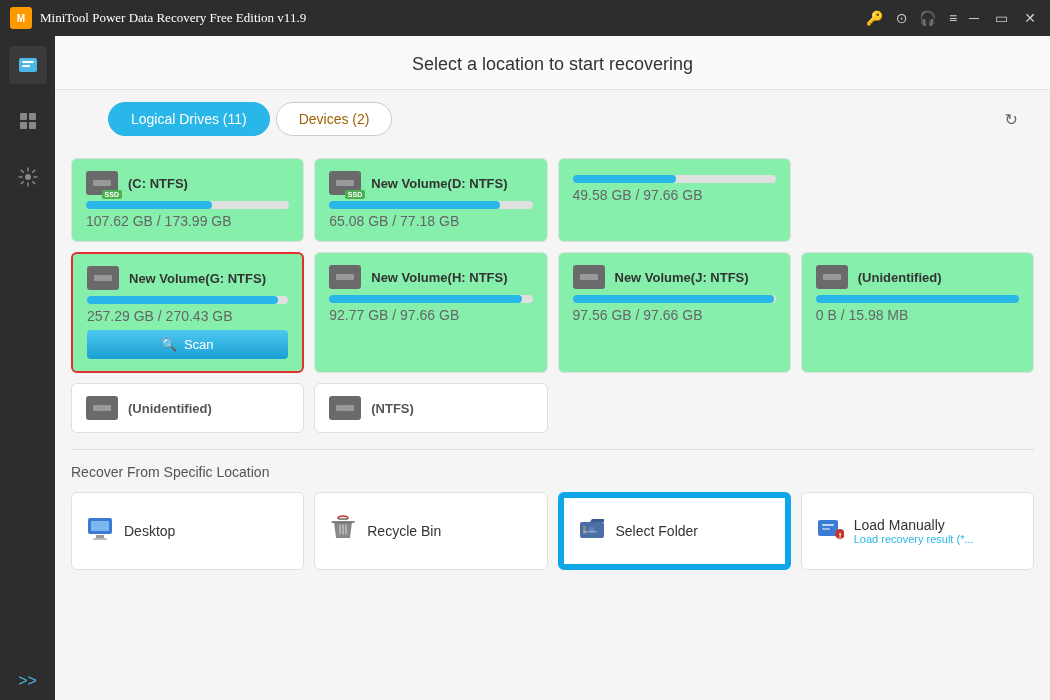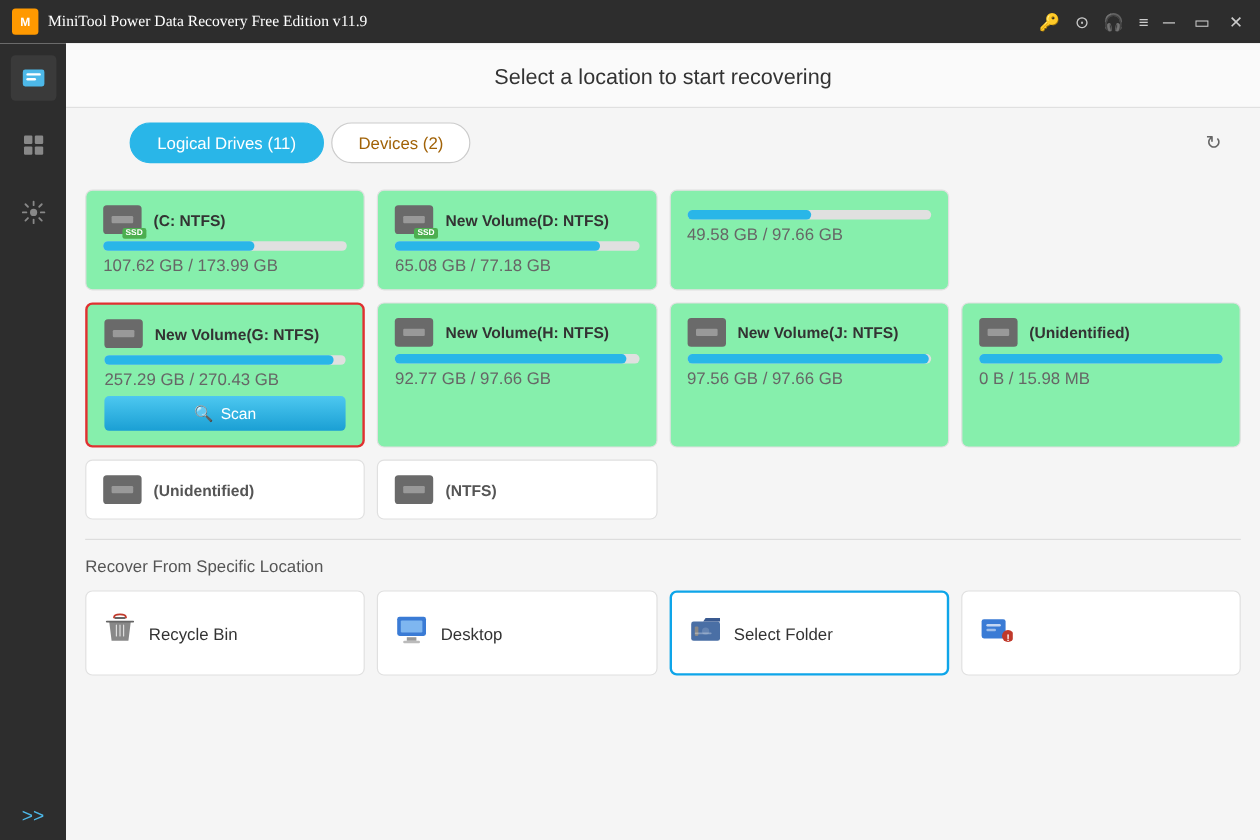--- a/index.html
+++ b/index.html
@@ -204,21 +204,21 @@
     .specific-card {
       background: #fff;
       border: 1px solid #e0e0e0;
       border-radius: 6px;
       padding: 16px 14px;
       cursor: pointer;
       display: flex;
       align-items: center;
       gap: 10px;
     }
-    .specific-card.selected { border: 2px solid #0ea5e9; }
+    .specific-card.selected { border: 6px solid #0ea5e9; }
     .specific-icon { font-size: 24px; color: #555; }
     .specific-icon.desktop { color: #3a7bd5; }
     .specific-icon.recycle { color: #888; }
     .specific-icon.folder { color: #4a6fa5; }
     .specific-icon.load { color: #3a7bd5; }
     .specific-text .main { font-size: 14px; color: #333; font-weight: 500; }
     .specific-text .sub { font-size: 11px; color: #29b6e8; }
 
     
     .hdd-icon {
@@ -414,46 +414,46 @@
         </div>
         <div></div>
       </div>
 
       <hr class="section-divider">
 
       <div class="specific-label">Recover From Specific Location</div>
       <div class="specific-grid">
 
         <div class="specific-card">
-          <span class="specific-icon recycle">
-            <svg width="28" height="28" viewBox="0 0 28 28" fill="none">
-              <path d="M5 8h18l-2 16H7L5 8z" fill="#888"></path>
-              <path d="M3 8h22" stroke="#666" stroke-width="1.5" stroke-linecap="round"></path>
-              <path d="M10 5h8" stroke="#666" stroke-width="1.5" stroke-linecap="round"></path>
-              <path d="M11 11v9M14 11v9M17 11v9" stroke="#ddd" stroke-width="1" stroke-linecap="round"></path>
-
-              <path d="M9 4.5 C9 3 11 2 14 2 C17 2 19 3 19 4.5" stroke="#c0392b" stroke-width="1.5" fill="none" stroke-linecap="round"></path>
-            </svg>
-          </span>
-          <div class="specific-text">
-            <div class="main">Recycle Bin</div>
-          </div>
-        </div>
-
-        <div class="specific-card">
           <span class="specific-icon desktop">
             <svg width="28" height="28" viewBox="0 0 28 28" fill="none">
               <rect x="2" y="4" width="24" height="16" rx="2" fill="#3a7bd5"></rect>
               <rect x="10" y="21" width="8" height="3" fill="#999"></rect>
               <rect x="7" y="24" width="14" height="2" rx="1" fill="#bbb"></rect>
               <rect x="5" y="7" width="18" height="10" rx="1" fill="#7eb6f0"></rect>
             </svg>
           </span>
           <div class="specific-text">
             <div class="main">Desktop</div>
+          </div>
+        </div>
+
+        <div class="specific-card">
+          <span class="specific-icon recycle">
+            <svg width="28" height="28" viewBox="0 0 28 28" fill="none">
+              <path d="M5 8h18l-2 16H7L5 8z" fill="#888"></path>
+              <path d="M3 8h22" stroke="#666" stroke-width="1.5" stroke-linecap="round"></path>
+              <path d="M10 5h8" stroke="#666" stroke-width="1.5" stroke-linecap="round"></path>
+              <path d="M11 11v9M14 11v9M17 11v9" stroke="#ddd" stroke-width="1" stroke-linecap="round"></path>
+
+              <path d="M9 4.5 C9 3 11 2 14 2 C17 2 19 3 19 4.5" stroke="#c0392b" stroke-width="1.5" fill="none" stroke-linecap="round"></path>
+            </svg>
+          </span>
+          <div class="specific-text">
+            <div class="main">Recycle Bin</div>
           </div>
         </div>
 
         <div class="specific-card selected">
           <span class="specific-icon folder">
             <svg width="28" height="28" viewBox="0 0 28 28" fill="none">
               <rect x="2" y="8" width="24" height="16" rx="2" fill="#4a6fa5"></rect>
               <path d="M2 8h10l2-3h12v3" fill="#3a5a90"></path>
               <rect x="5" y="12" width="3" height="8" rx="1" fill="#888"></rect>
               <rect x="5" y="17" width="14" height="1.5" rx="0.75" fill="#fff" opacity="0.3"></rect>
@@ -468,18 +468,22 @@
         <div class="specific-card">
           <span class="specific-icon load">
             <svg width="28" height="28" viewBox="0 0 28 28" fill="none">
               <rect x="2" y="6" width="20" height="16" rx="2" fill="#3a7bd5"></rect>
               <circle cx="24" cy="20" r="5" fill="#c0392b"></circle>
               <text x="24" y="24" text-anchor="middle" font-size="8" fill="#fff" font-weight="bold">!</text>
               <rect x="6" y="10" width="12" height="2" rx="1" fill="#fff" opacity="0.7"></rect>
               <rect x="6" y="14" width="8" height="2" rx="1" fill="#fff" opacity="0.5"></rect>
             </svg>
           </span>
+          <div class="specific-text">
+            <div class="main">Load Manually</div>
+            <div class="sub">Load recovery result (*...</div>
+          </div>
         </div>
       </div>
 
     </div>
   </div>
 </div>
 
 </body></html>

